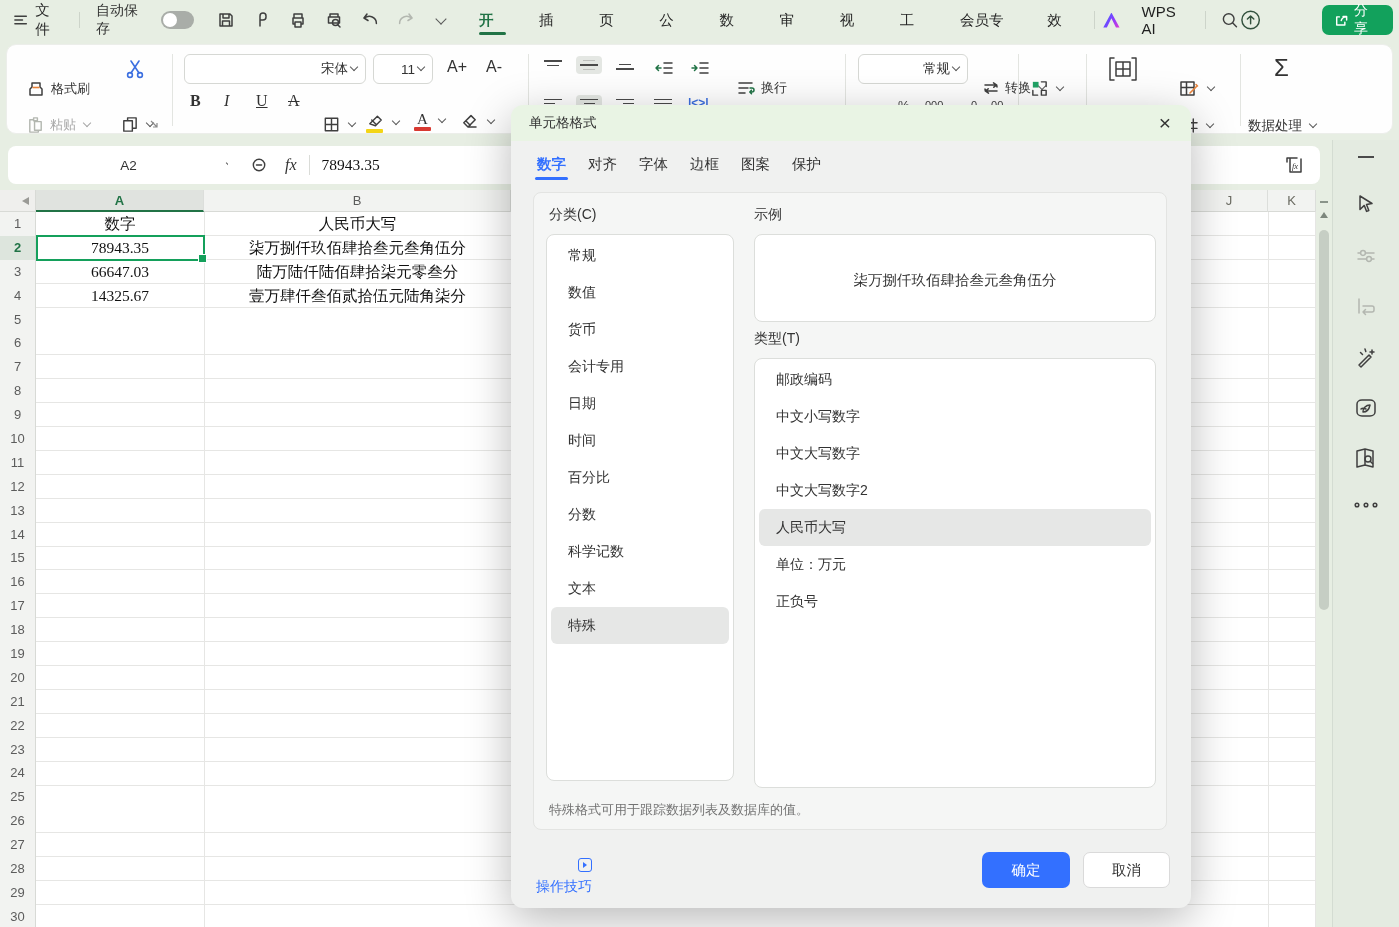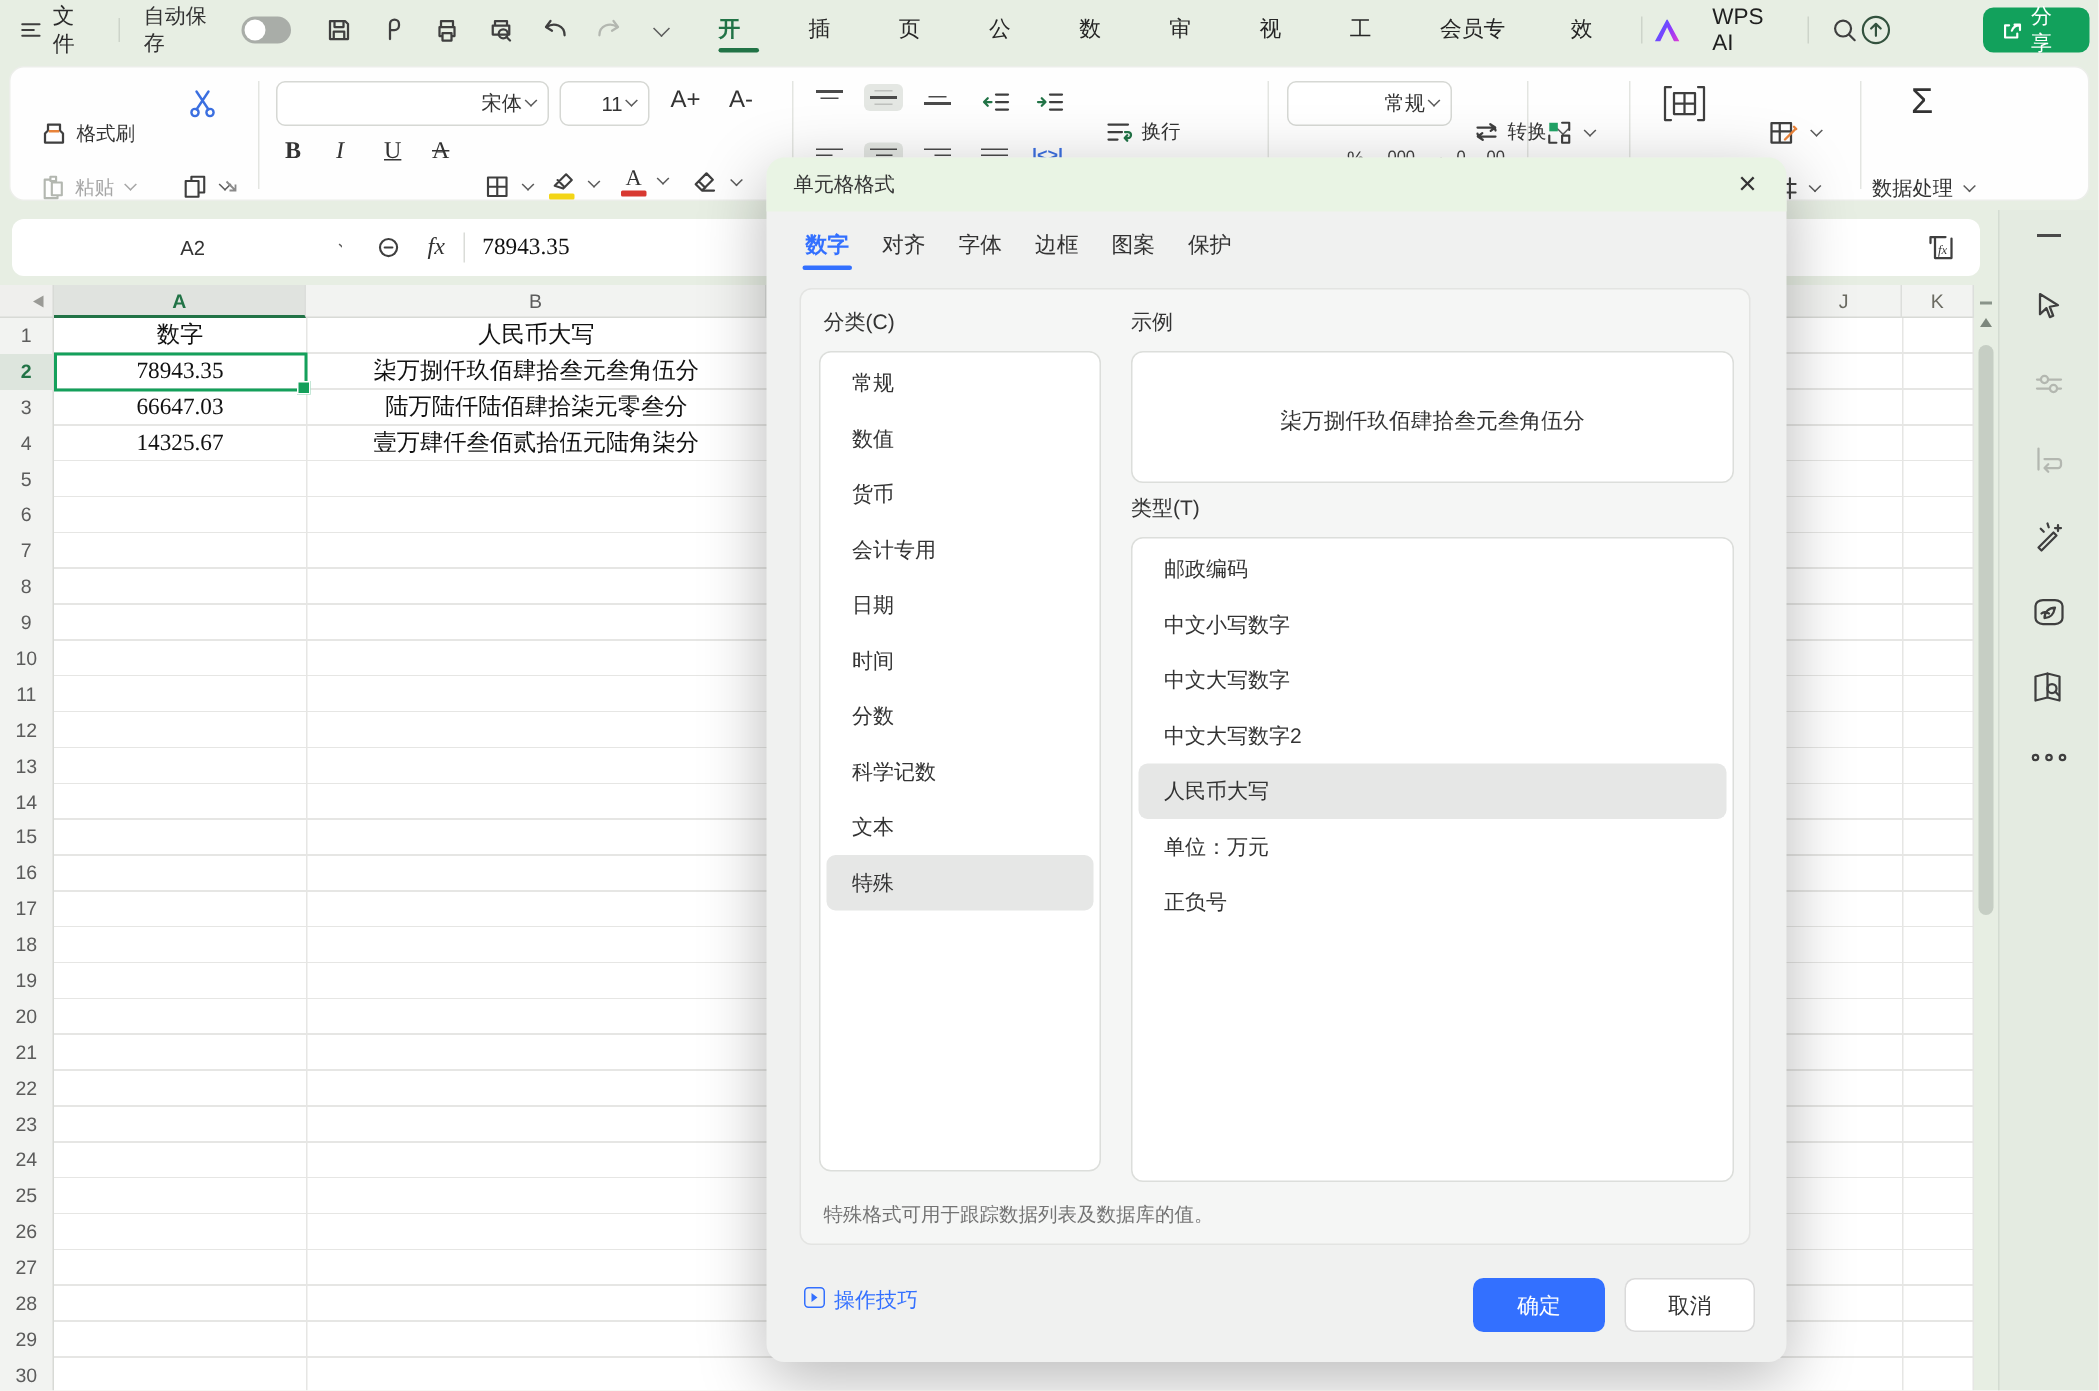--- a/index.html
+++ b/index.html
@@ -72,21 +72,21 @@
   .dtab.active:after{content:"";position:absolute;left:0;right:0;bottom:7px;height:3px;border-radius:2px;background:#3370ff;}
   .panel{position:absolute;left:22px;top:87px;width:634px;height:638px;background:#f5f6f5;
          border:1px solid #e3e4e2;border-radius:8px;box-sizing:border-box;}
   .grouplabel{position:absolute;font-size:14px;color:#333;font-weight:500;}
   .lbox{position:absolute;background:#fff;border:1px solid #dcdedb;border-radius:8px;box-sizing:border-box;padding-top:2px;overflow:hidden;}
   .litem{height:37px;line-height:37px;font-size:14px;color:#333;padding-left:17px;margin:0 4px;border-radius:6px;}
   .litem.active{background:#e6e7e6;}
   .btn{position:absolute;height:36px;border-radius:7px;font-size:14.5px;display:flex;align-items:center;justify-content:center;box-sizing:border-box;}
   .btn.primary{background:#3370ff;color:#fff;}
   .btn.plain{background:#fff;border:1px solid #dadada;color:#333;}
-  .link{color:#3370ff;font-size:14px;display:flex;align-items:flex-start;gap:6px;}
+  .link{color:#3370ff;font-size:14px;display:flex;align-items:flex-end;gap:6px;flex-direction:column;}
   .playsq{width:14px;height:14px;border:1.4px solid #3370ff;border-radius:3px;box-sizing:border-box;position:relative;}
   .playsq:after{content:"";position:absolute;left:4px;top:2.6px;border-top:3px solid transparent;border-bottom:3px solid transparent;border-left:4.5px solid #3370ff;}
 </style>
 </head>
 <body>
 
 <div class="abs topbar flex">
   <div class="flex" style="gap:6px;padding-left:12px;">
     <svg width="18" height="18" viewBox="0 0 18 18">
         <path class="ic" d="M3 5h12M3 9h8M3 13h12"></path>
@@ -498,20 +498,21 @@
     </div>
   <div class="panel">
     <div class="grouplabel" style="left:15px;top:13px;">分类(C)</div>
     <div class="lbox" style="left:12px;top:41px;width:188px;height:547px;">
         <div class="litem">常规</div>
         <div class="litem">数值</div>
         <div class="litem">货币</div>
         <div class="litem">会计专用</div>
         <div class="litem">日期</div>
         <div class="litem">时间</div>
+        <div class="litem">百分比</div>
         <div class="litem">分数</div>
         <div class="litem">科学记数</div>
         <div class="litem">文本</div>
         <div class="litem active">特殊</div>
       </div>
     <div class="grouplabel" style="left:220px;top:13px;">示例</div>
     <div class="lbox" style="left:220px;top:41px;width:402px;height:88px;">
       <div style="height:86px;display:flex;align-items:center;justify-content:center;font-size:14.5px;color:#333;">柒万捌仟玖佰肆拾叁元叁角伍分</div>
     </div>
     <div class="grouplabel" style="left:220px;top:137px;">类型(T)</div>

